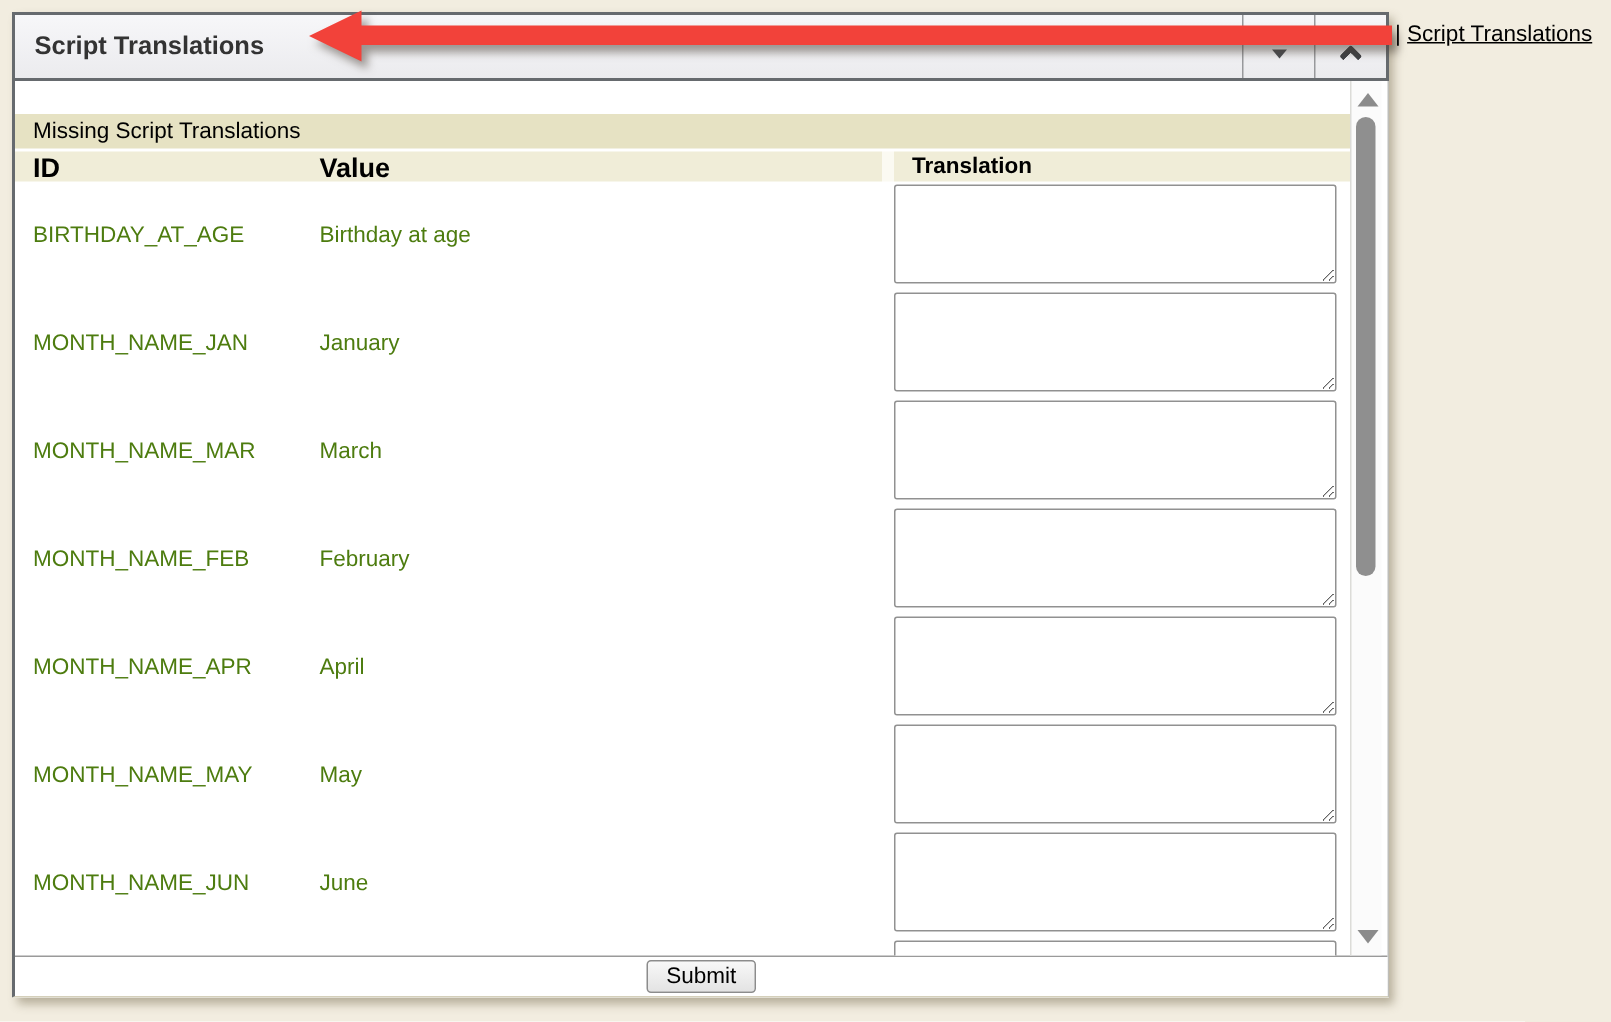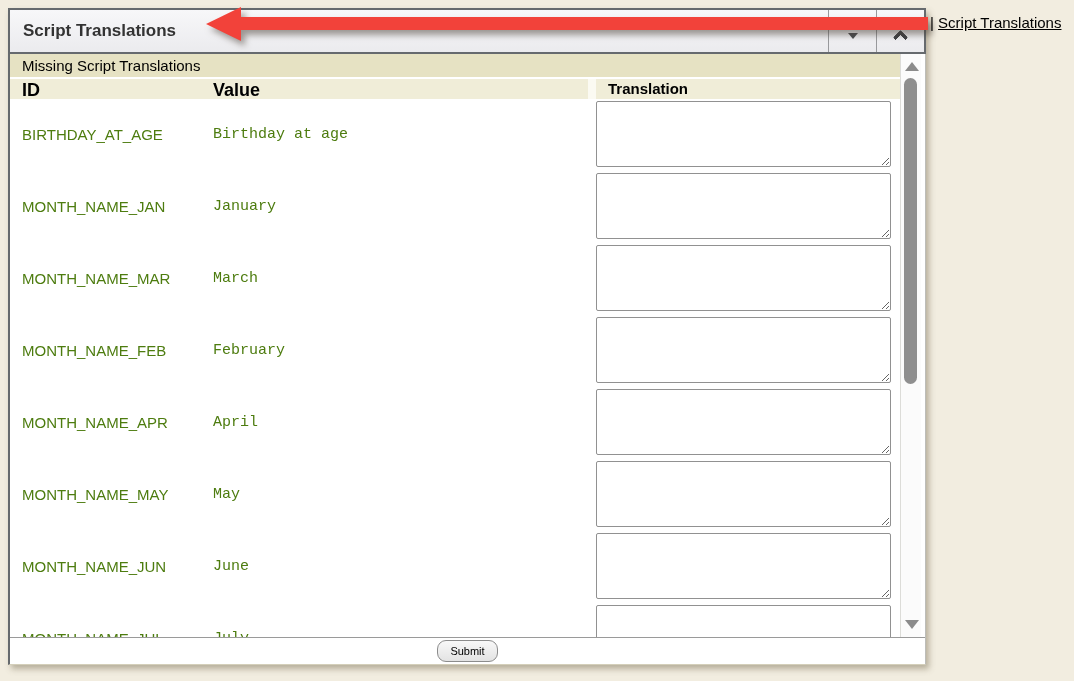--- a/index.html
+++ b/index.html
@@ -44,21 +44,21 @@
   }
 
   .panel-body {
     position:absolute; left:0; top:46px; right:0; bottom:0;
     border-left:2px solid #666a6e; border-right:1px solid #bdbdb9;
     border-bottom:1px solid #d4cfba;
     background:#fff;
     display:flex; flex-direction:column;
   }
   .scroll-region { flex:1; display:flex; overflow:hidden; }
-  .content { flex:1; padding-top:0; overflow:hidden; position:relative; }
+  .content { flex:1; padding-top:8px; overflow:hidden; position:relative;margin-top:14px; }
 
   .caption-bar {
     height:23px; background:#e6e2c3; color:#000;
     font-size:15px; padding:3px 0 0 12px; margin-bottom:2px;
   }
   .header-row { height:20px; display:flex; margin-bottom:2px; }
   .hr-left {
     width:578px; background:#f0edd8; position:relative;
     font-weight:bold; font-size:18px; color:#000;
   }
@@ -71,21 +71,21 @@
   .col-value { position:absolute; left:203px; top:1px; }
 
   .rows { }
   .row { position:relative; height:72px; }
   .cell-id, .cell-value {
     position:absolute; top:0; height:66px;
     display:flex; align-items:center;
     font-size:15px; color:#4d7c0f;
   }
   .cell-id { left:12px; width:185px; }
-  .cell-value { left:203px; width:370px;font-family:Liberation Mono, monospace; }
+  .cell-value { left:203px; width:370px; }
   .row textarea {
     position:absolute; left:586px; top:0; width:295px; height:66px;
     border:1px solid #919191; border-radius:2px;
     font-family:"Liberation Sans", sans-serif; font-size:14px;
     padding:3px 5px; resize:both; outline:none; background:#fff;
   }
 
   
   .scrollbar {
     flex:0 0 21px; position:relative;
@@ -102,24 +102,24 @@
     position:absolute; left:3px; top:24px; width:13px; height:306px;
     background:#8f8f8f; border-radius:7px; cursor:pointer;
   }
 
   
   .bottom-strip {
     flex:0 0 27px; border-top:1px solid #9a9a9a; background:#fff;
     display:flex; align-items:center; justify-content:center;
   }
   .submit-btn {
-    font-family:"Liberation Sans", sans-serif; font-size:11px; color:#000;
+    font-family:"Liberation Sans", sans-serif; font-size:15px; color:#000;
     padding:1px 12px 2px 12px; height:22px;
     background:linear-gradient(#f8f8f8,#e3e3e3);
-    border:1px solid #8c8c8c; border-radius:9px; cursor:pointer;
+    border:1px solid #8c8c8c; border-radius:3px; cursor:pointer;
   }
 
   
   .arrow-wrap {
     position:absolute; left:0; top:0; width:100%; height:60px;
     pointer-events:none; z-index:20;
     filter:drop-shadow(4px 5px 3px rgba(70,60,50,.5));
   }
   .arrow-shaft {
     position:absolute; left:240px; top:17px; width:688px; height:13px;

